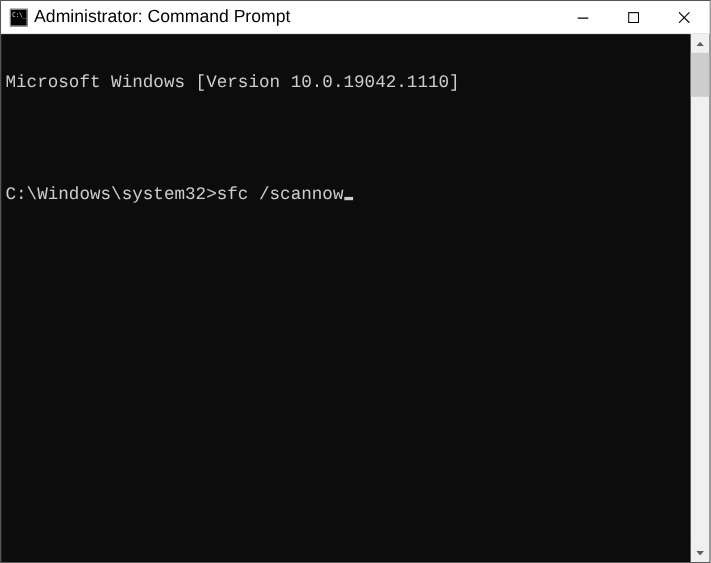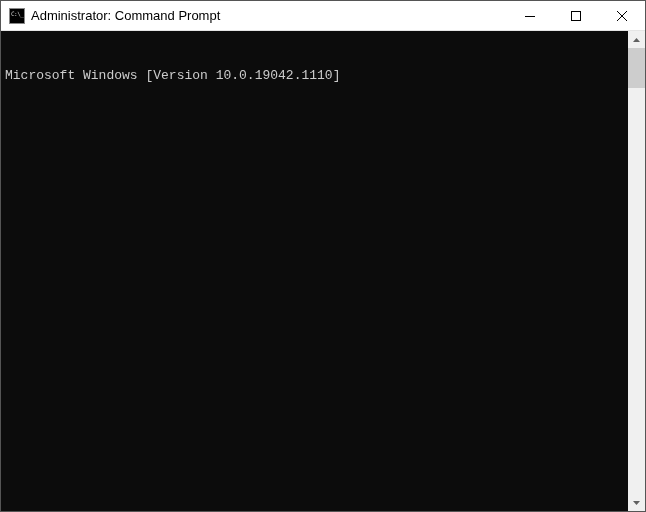--- a/index.html
+++ b/index.html
@@ -41,21 +41,21 @@
       position: absolute;
       top: 1px;
       left: 1px;
       font-size: 6px;
       color: #ccc;
       font-family: Consolas, monospace;
       letter-spacing: -0.5px;
     }
     .titlebar-title {
       flex: 1;
-      font-size: 13px;
+      font-size: 16px;
       color: #000;
       white-space: nowrap;
       overflow: hidden;
     }
     .titlebar-buttons {
       display: flex;
       height: 100%;
     }
     .titlebar-btn {
       width: 46px;
@@ -71,21 +71,21 @@
     .client-area {
       flex: 1;
       display: flex;
       background: #0c0c0c;
       overflow: hidden;
     }
     .terminal {
       flex: 1;
       padding: 2px 4px;
       font-family: Consolas, "Courier New", monospace;
-      font-size: 13px;
+      font-size: 16px;
       line-height: 17px;
       color: #cccccc;
       white-space: pre-wrap;
       word-break: break-all;
       overflow: hidden;
     }
     .terminal-line { display: block; }
     .cursor {
       display: inline-block;
       width: 8px;
@@ -150,20 +150,21 @@
         <svg width="10" height="10" viewBox="0 0 10 10">
             <path d="M0 0 L10 10 M10 0 L0 10"></path>
           </svg>
       </button>
     </div>
   </div>
   <div class="client-area">
     <div class="terminal">
       <span class="terminal-line">Microsoft Windows [Version 10.0.19042.1110]</span>
       <div class="blank-line"></div>
+      <span class="terminal-line"><span>C:\Windows\system32&gt;</span><span>sfc /scannow</span><span class="cursor"></span></span>
     </div>
     <div class="scrollbar">
       <div class="scroll-btn">
         <svg width="7" height="4" viewBox="0 0 7 4">
             <path d="M0 4 L3.5 0 L7 4 Z"></path>
           </svg>
       </div>
       <div class="scroll-track">
         <div class="scroll-thumb"></div>
       </div>

